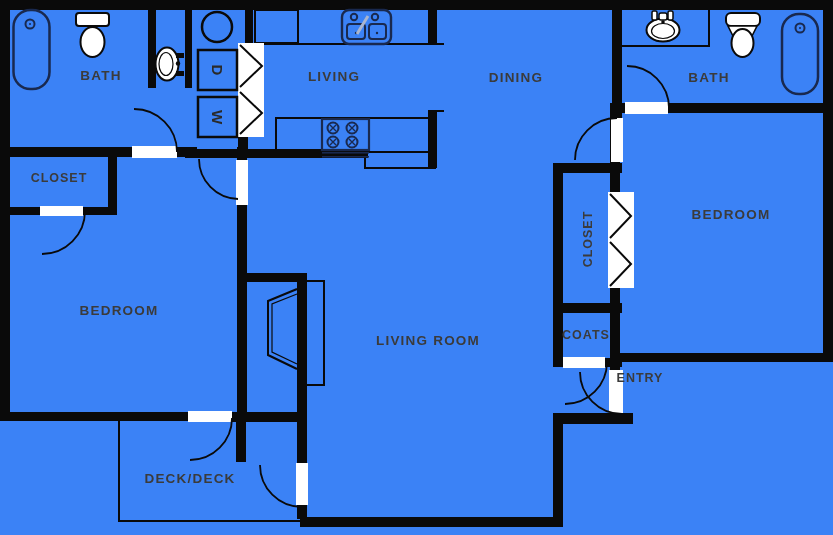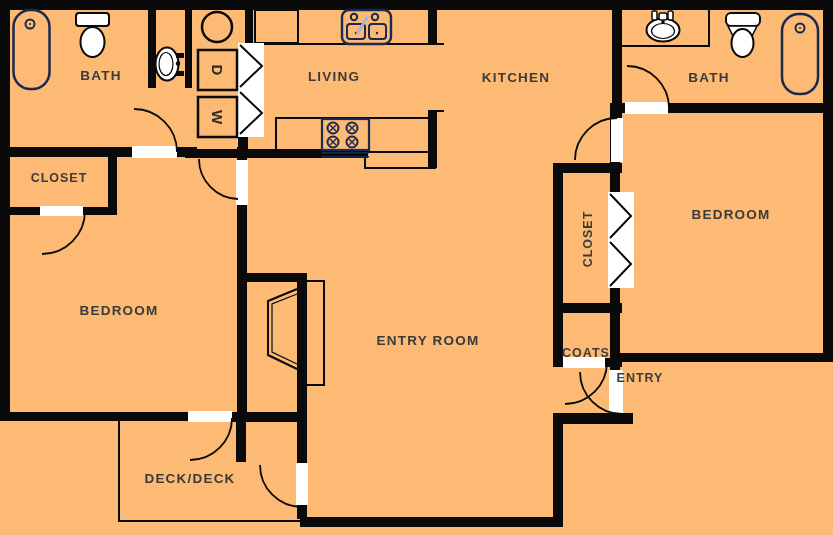--- a/index.html
+++ b/index.html
@@ -1,19 +1,19 @@
 <!DOCTYPE html>
 <html><head>
 <meta charset="utf-8">
 <style>
   html,body{margin:0;padding:0;background:#ffffff;}
   #plan{
     position:relative;
     width:833px;height:535px;
-    background:#fdba74;
+    background:#3b82f6;
     font-family:"Liberation Sans", sans-serif;
     overflow:hidden;
   }
   #plan svg{position:absolute;left:0;top:0;}
   .room-label{
     position:absolute;
     transform:translate(-50%,-50%);
     color:#3b3b3b;
     font-size:13.5px;
     font-weight:600;
@@ -210,24 +210,24 @@
     <rect x="782" y="14" width="36" height="80" rx="17"></rect>
     <circle cx="800" cy="28" r="4.5" stroke-width="2"></circle>
     <circle cx="800" cy="28" r="1" fill="#19294f" stroke="none"></circle>
   </g>
 </svg>
 
   <div class="room-label" style="left:101px;top:75px">BATH</div>
   <div class="room-label small" style="left:59px;top:178px">CLOSET</div>
   <div class="room-label" style="left:119px;top:310px">BEDROOM</div>
   <div class="room-label" style="left:334px;top:76px">LIVING</div>
-  <div class="room-label" style="left:516px;top:77px">KITCHEN</div>
-  <div class="room-label" style="left:428px;top:340px">ENTRY ROOM</div>
+  <div class="room-label" style="left:516px;top:77px">DINING</div>
+  <div class="room-label" style="left:428px;top:340px">LIVING ROOM</div>
   <div class="room-label" style="left:190px;top:478px">DECK/DECK</div>
   <div class="room-label" style="left:709px;top:77px">BATH</div>
   <div class="room-label" style="left:731px;top:214px">BEDROOM</div>
   <div class="room-label small vert" style="left:588px;top:239px">CLOSET</div>
-  <div class="room-label small" style="left:586px;top:353px">COATS</div>
+  <div class="room-label small" style="left:586px;top:335px">COATS</div>
   <div class="room-label small" style="left:640px;top:378px">ENTRY</div>
   <div class="appliance-letter" style="left:217px;top:70px">D</div>
   <div class="appliance-letter" style="left:217px;top:117px">W</div>
 
 </div>
 
 </body></html>

